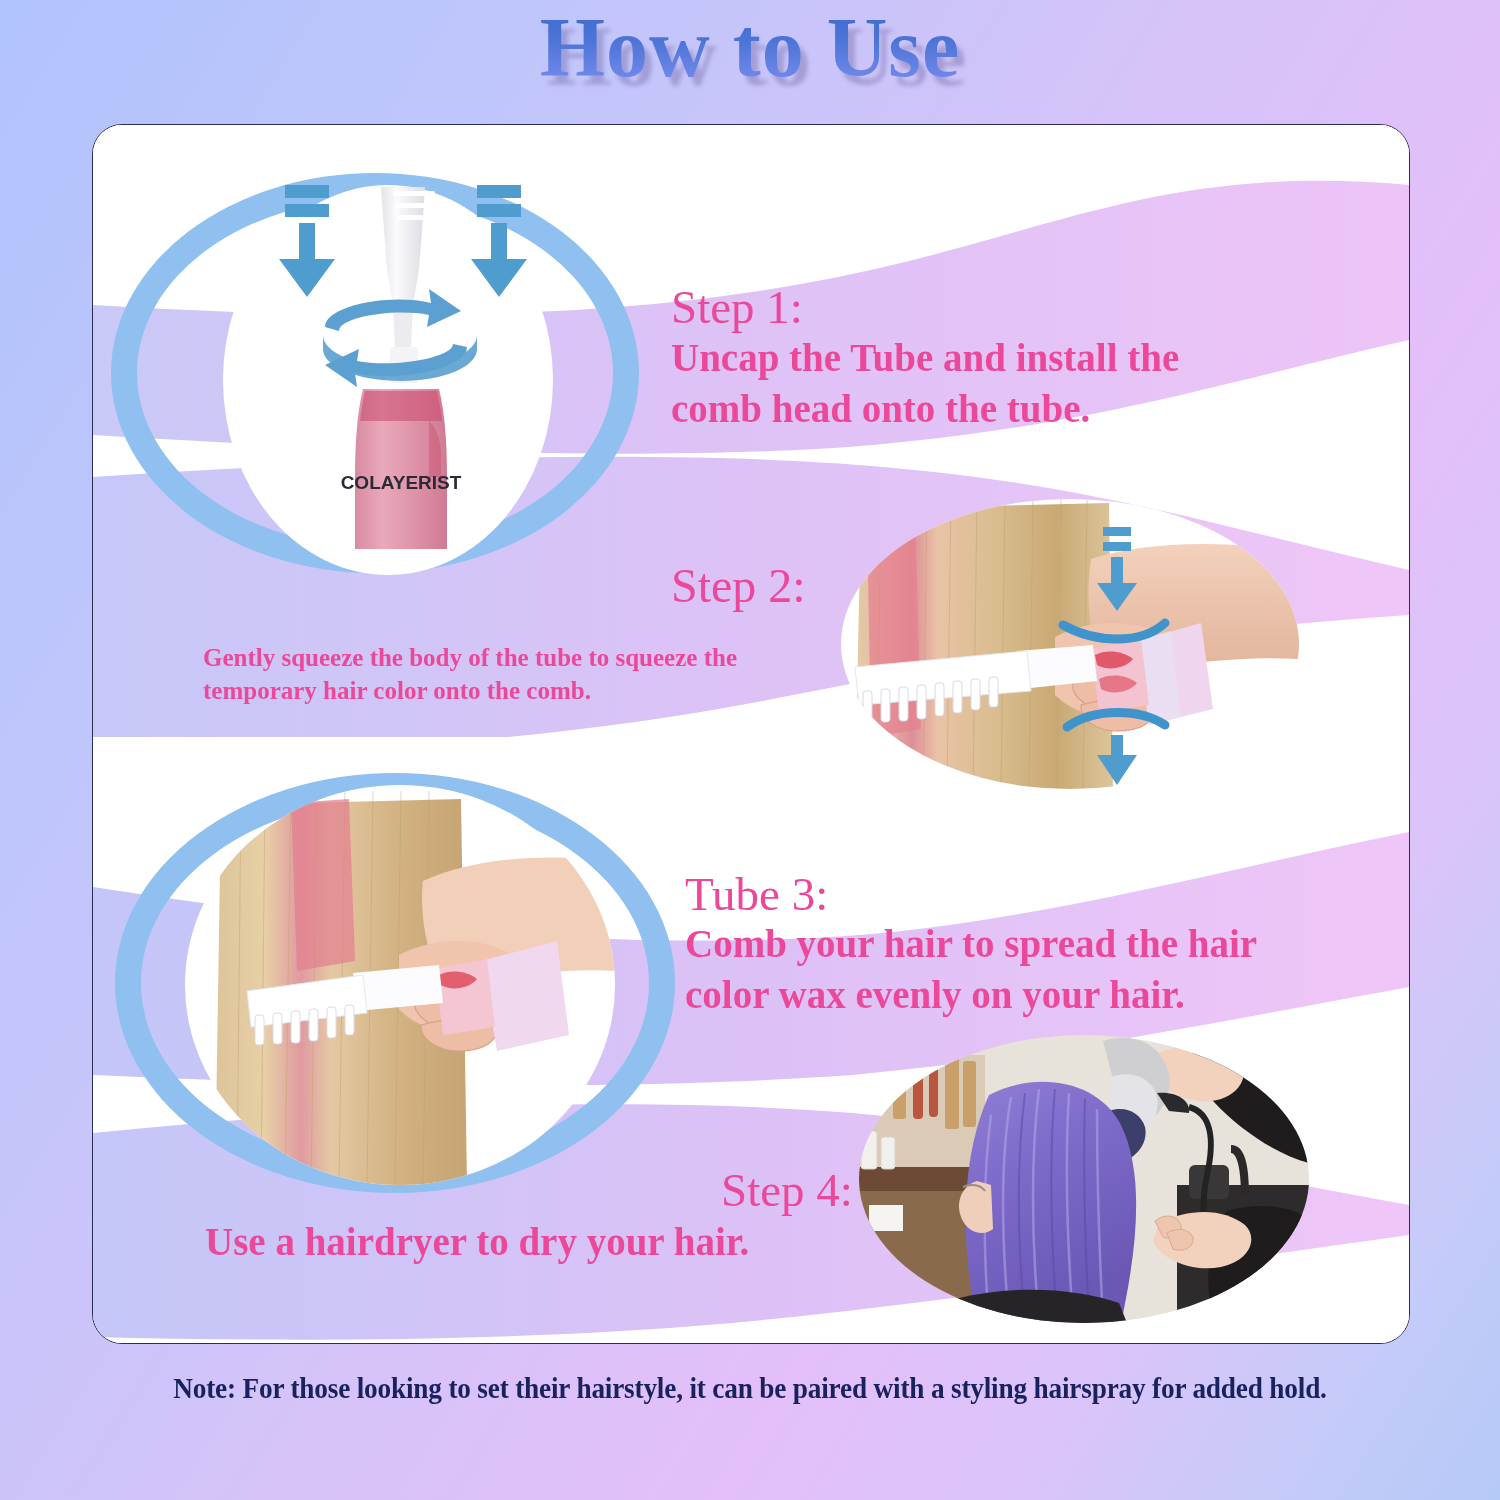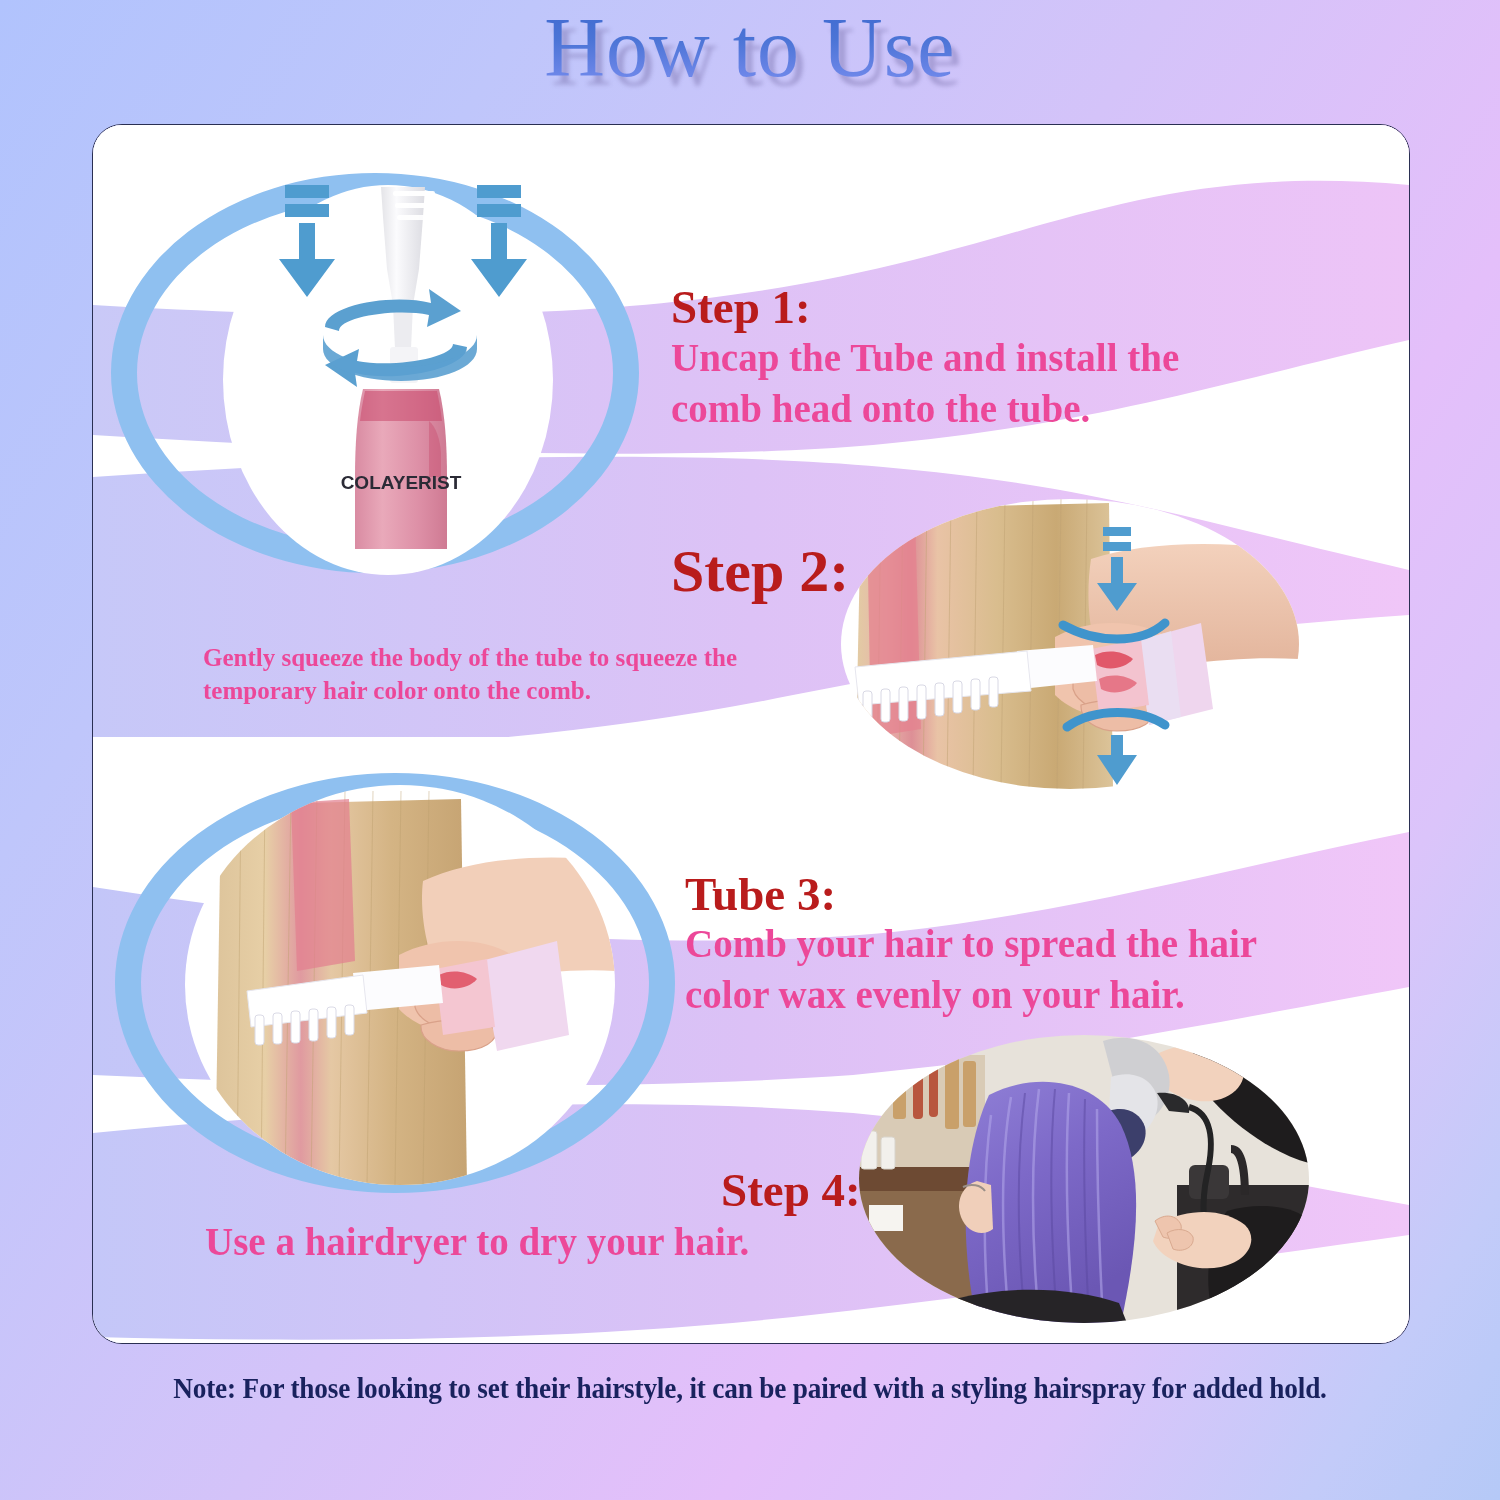--- a/index.html
+++ b/index.html
@@ -3,21 +3,21 @@
 <meta charset="utf-8">
 <style>
   html,body{margin:0;padding:0;}
   body{width:1500px;height:1500px;overflow:hidden;
        font-family:"Liberation Serif",serif;
        background:linear-gradient(122deg,#b1c3fd 0%,#bfc6fb 22%,#d4c3f9 48%,#e4bffa 68%,#dbc4fa 80%,#c3cbf9 92%,#b5c9f7 100%);}
   .stage{position:relative;width:1500px;height:1500px;}
 
   
   .title{position:absolute;left:0;top:6px;width:1500px;text-align:center;
-         font-size:84px;font-weight:normal;letter-spacing:1px;line-height:1;
+         font-size:84px;font-weight:bold;letter-spacing:1px;line-height:1;
          font-family:"Liberation Serif",serif;
          background:linear-gradient(180deg,#3f6ad0 0%,#4b74d6 40%,#7a8ef0 100%);
          -webkit-background-clip:text;background-clip:text;color:transparent;
          filter:drop-shadow(7px 9px 2px rgba(120,110,170,0.45));}
 
   
   .card{position:absolute;left:92px;top:124px;width:1316px;height:1218px;
         background:#ffffff;border-radius:30px;border:1.5px solid #2a2f52;
         overflow:hidden;}
 
@@ -26,21 +26,21 @@
   .band svg{display:block;width:100%;height:100%;}
 
   
   .ring{position:absolute;border-radius:50%;border:26px solid #8fc0f0;box-sizing:border-box;}
   .ring2{border-color:#8fc0f0;}
 
   
   .oval{position:absolute;border-radius:50%;overflow:hidden;}
 
   
-  .steph{position:absolute;font-weight:bold;color:#b91c1c;
+  .steph{position:absolute;font-weight:normal;color:#ec4899;
          font-family:"Liberation Serif",serif;white-space:nowrap;}
   .stepb{position:absolute;font-weight:bold;color:#ec4899;
          font-family:"Liberation Serif",serif;line-height:1.30;}
 
   
   .note{position:absolute;left:0;top:1372px;width:1500px;text-align:center;
         font-family:"Liberation Serif",serif;font-weight:bold;
         font-size:29px;color:#19225e;letter-spacing:-0.2px;
         transform:scaleX(0.94);transform-origin:center;}
 </style>
@@ -231,21 +231,21 @@
           <rect x="262" y="28" width="28" height="9"></rect>
           <rect x="262" y="43" width="28" height="9"></rect>
           <path d="M270,58 L282,58 L282,84 L296,84 L276,112 L256,84 L270,84 Z"></path>
           <path d="M276,286 L256,256 L270,256 L270,236 L282,236 L282,256 L296,256 Z"></path>
         </g>
         <path d="M222,126 C254,144 300,146 324,124" stroke="#3f94cc" stroke-width="9" fill="none" stroke-linecap="round"></path>
         <path d="M226,228 C254,208 300,210 324,226" stroke="#3f94cc" stroke-width="9" fill="none" stroke-linecap="round"></path>
       </svg>
     </div>
 
-    <div class="steph" style="left:578px;top:412px;font-size:60px;">Step 2:</div>
+    <div class="steph" style="left:578px;top:433px;font-size:48px;">Step 2:</div>
     <div class="stepb" style="left:110px;top:493px;width:632px;font-size:25px;margin-top:24px;">Gently squeeze the body of the tube to squeeze the temporary hair color onto the comb.</div>
 
     <div class="ring ring2" style="left:22px;top:648px;width:560px;height:420px;"></div>
 
     <div class="oval" style="left:92px;top:660px;width:430px;height:400px;">
       <svg viewBox="0 0 430 400" preserveAspectRatio="none" style="width:100%;height:100%;">
         <defs>
           <linearGradient id="hair3" x1="0" y1="0" x2="1" y2="0">
             <stop offset="0" stop-color="#ddc49b"></stop>
             <stop offset="20%" stop-color="#e7cfa6"></stop>

